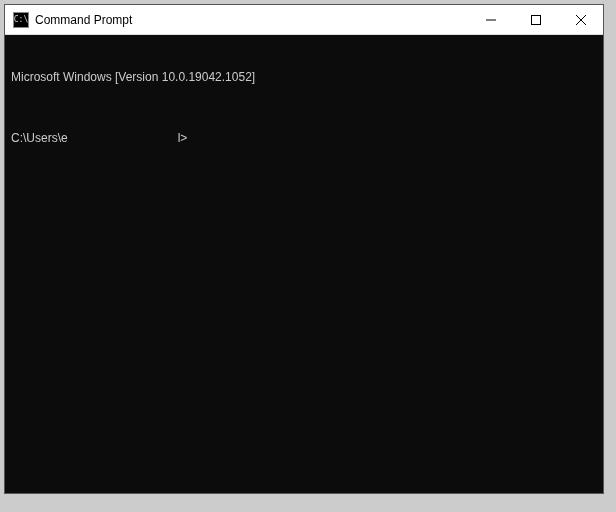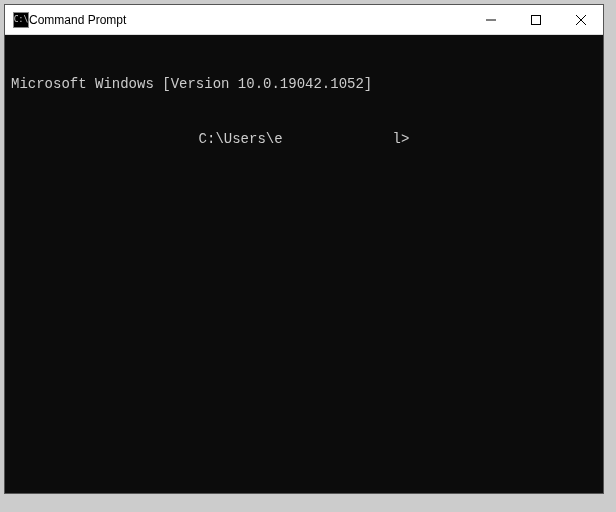--- a/index.html
+++ b/index.html
@@ -42,20 +42,21 @@
       align-items: center;
       justify-content: center;
     }
     .titlebar-icon-inner {
       color: #ccc;
       font-size: 8px;
       font-family: Consolas, monospace;
       line-height: 1;
     }
     .titlebar-title {
+      margin-left: 6px;
       font-size: 12px;
       color: #000;
       flex: 1;
     }
     .window-controls {
       display: flex;
       height: 100%;
     }
     .win-btn {
       width: 45px;
@@ -71,34 +72,34 @@
       width: 10px;
       height: 10px;
       stroke: #000;
       stroke-width: 1;
       fill: none;
     }
     .terminal {
       flex: 1;
       background: #0c0c0c;
       color: #cccccc;
-      font-family: Liberation Mono, monospace;
-      font-size: 14px;
+      font-family: Liberation Sans, sans-serif;
+      font-size: 12px;
       padding: 4px 6px;
       line-height: 1.3;
       white-space: pre;
       overflow: hidden;
     }
     .terminal-line {
       display: block;
     }
     .prompt-line {
+      margin-top: 14px;
       display: flex;
       align-items: center;
-      justify-content: center;
     }
     .redacted {
       display: inline-block;
       width: 110px;
       height: 14px;
       background: #0c0c0c;
       vertical-align: middle;
     }
   </style>
 </head>

